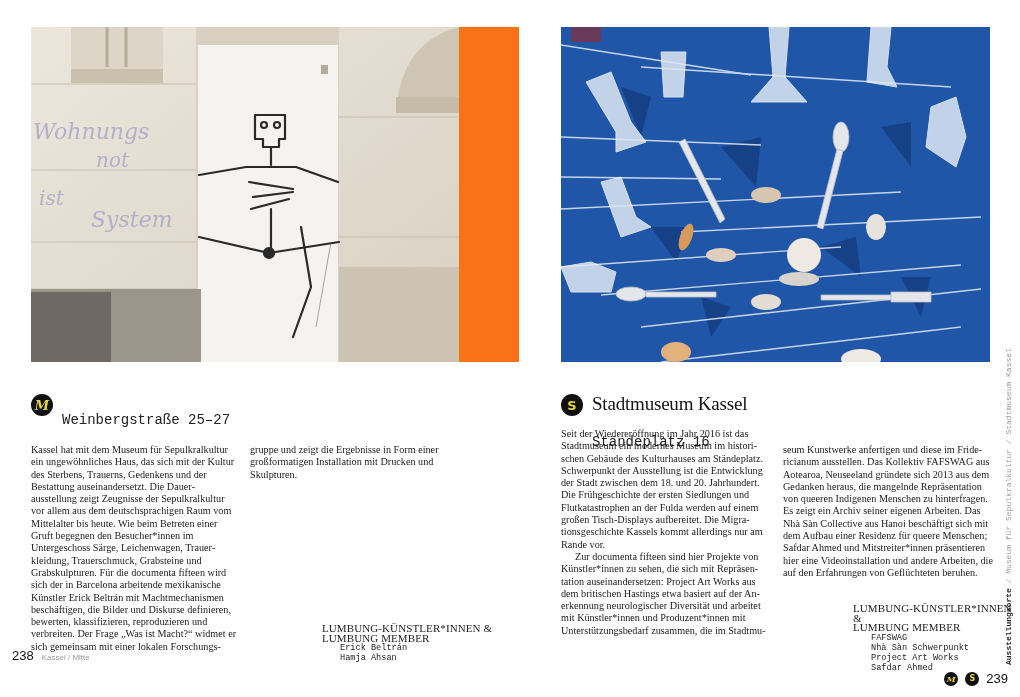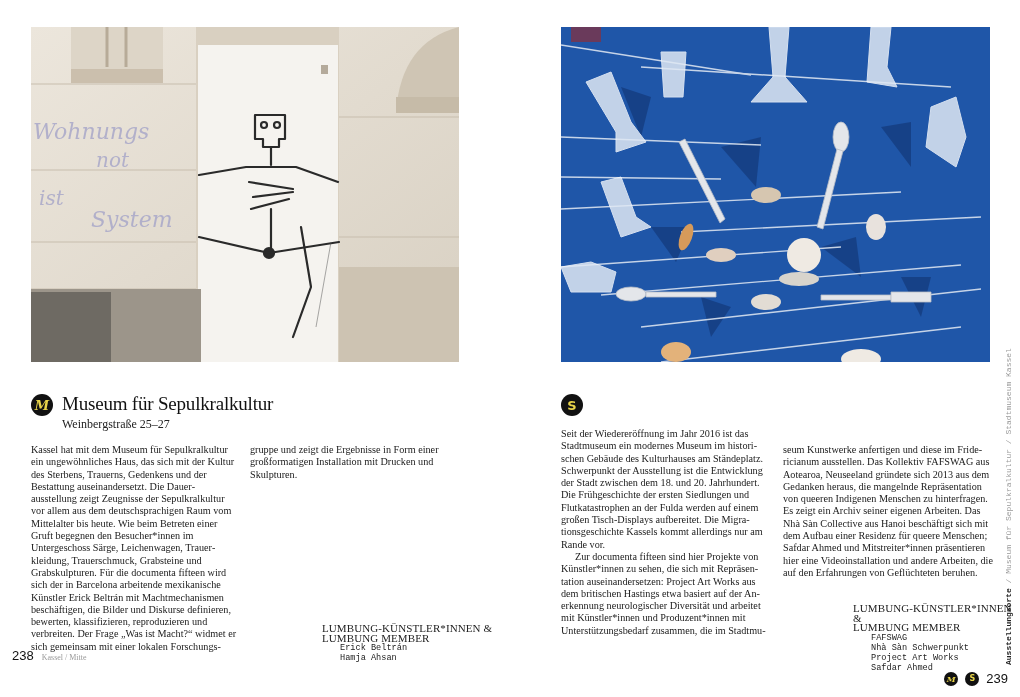--- a/index.html
+++ b/index.html
@@ -4,49 +4,49 @@
 <style>
   * { margin: 0; padding: 0; box-sizing: border-box; }
   html, body { width: 1020px; height: 697px; background: #ffffff; overflow: hidden; }
   body { position: relative; font-family: "Liberation Serif", serif; color: #1a1a1a; }
 
   .page { position: absolute; top: 0; height: 697px; }
   .page-left { left: 0; width: 510px; }
   .page-right { left: 510px; width: 510px; }
 
   .photo { position: absolute; overflow: hidden; }
-  .photo-left { left: 31px; top: 27px; width: 428px; height: 335px; background: #eab308; }
+  .photo-left { left: 31px; top: 27px; width: 488px; height: 335px; background: #f97316; }
   .photo-right { left: 51px; top: 27px; width: 429px; height: 335px; background: #1f56a8; }
 
   .section-head { position: absolute; display: flex; align-items: flex-start; }
   .head-left { left: 31px; top: 393px; }
   .head-right { left: 51px; top: 393px; }
   .logo { width: 22px; height: 22px; border-radius: 50%; background: #111; color: #e8d44a; display: flex; align-items: center; justify-content: center; font-family: "DejaVu Sans", sans-serif; font-size: 13px; font-weight: bold; margin-right: 9px; margin-top: 1px; flex-shrink: 0; }
   .logo-m { font-style: italic; font-family: "DejaVu Serif", serif; }
   .title-block { display: flex; flex-direction: column; }
   .museum-title { font-family: "Liberation Serif", serif; font-size: 19px; line-height: 22px; color: #111; letter-spacing: -0.2px; }
-  .address { font-family: Liberation Serif, serif; font-size: 12px; line-height: 14px; color: #222; margin-top: 2px; }
+  .address { font-family: Liberation Mono, monospace; font-size: 14px; line-height: 14px; color: #222; margin-top: 20px; }
 
   .col { position: absolute; font-family: Liberation Serif, serif; font-size: 10.2px; line-height: 12.3px; color: #1a1a1a; text-align: left; }
   .col p { margin: 0; }
   .col p.indent { text-indent: 14px; }
   .col-l1 { left: 31px; top: 444px; width: 206px; }
   .col-l2 { left: 250px; top: 444px; width: 205px; }
   .col-r1 { left: 51px; top: 428px; width: 210px; }
   .col-r2 { left: 273px; top: 444px; width: 213px; }
 
   .credits { position: absolute; }
   .credits-left { left: 322px; top: 624px; }
   .credits-right { left: 343px; top: 604px; }
   .credits .cap { font-family: "Liberation Serif", serif; font-size: 11px; line-height: 9.5px; letter-spacing: 0.1px; color: #222; }
   .credits .name { font-family: "Liberation Mono", monospace; font-size: 8.6px; line-height: 10px; color: #222; padding-left: 18px; }
 
   .folio-left { position: absolute; left: 12px; top: 648px; display: flex; align-items: baseline; }
   .folio-num { font-family: "Liberation Sans", sans-serif; font-size: 13px; color: #111; }
-  .folio-run { font-family: Liberation Serif, serif; font-size: 8px; color: #999; margin-left: 8px; }
+  .folio-run { font-family: Liberation Sans, sans-serif; font-size: 8px; color: #999; margin-left: 8px; }
 
   .folio-right { position: absolute; right: 12px; top: 671px; display: flex; align-items: center; }
   .mini-logo { width: 14px; height: 14px; border-radius: 50%; background: #111; color: #e8d44a; font-size: 8px; display: flex; align-items: center; justify-content: center; font-family: "DejaVu Sans", sans-serif; font-weight: bold; margin-right: 7px; }
   .mini-logo.m { font-style: italic; font-family: "DejaVu Serif", serif; }
 
   .side-run { position: absolute; right: 5px; top: 375px; width: 12px; height: 290px; }
   .side-run-inner { position: absolute; left: 0; top: 290px; transform-origin: 0 0; transform: rotate(-90deg); white-space: nowrap; font-family: "Liberation Mono", monospace; font-size: 8px; line-height: 12px; color: #999; }
   .side-run-inner .strong { color: #222; font-weight: bold; }
 </style>
 </head>
@@ -110,21 +110,20 @@
       </g>
       <g stroke="#555" stroke-width="1" fill="none" opacity="0.5">
         <path d="M300 215 L285 300"></path>
       </g>
     </svg>
   </div>
 
   <div class="section-head head-left">
     <div class="logo logo-m">M</div>
     <div class="title-block">
-      <div class="museum-title">Museum für Sepulkralkultur</div>
       <div class="address">Weinbergstraße 25–27</div>
     </div>
   </div>
 
   <div class="col col-l1">
     <p>Kassel hat mit dem Museum für Sepulkralkultur ein ungewöhnliches Haus, das sich mit der Kultur des Sterbens, Trauerns, Gedenkens und der Bestattung auseinandersetzt. Die Dauer­ausstellung zeigt Zeugnisse der Sepulkralkultur vor allem aus dem deutschsprachigen Raum vom Mittelalter bis heute. Wie beim Betreten einer Gruft begegnen den Besucher*innen im Untergeschoss Särge, Leichenwagen, Trauer­kleidung, Trauerschmuck, Grabsteine und Grabskulpturen. Für die documenta fifteen wird sich der in Barcelona arbeitende mexikanische Künstler Erick Beltrán mit Machtmechanismen beschäftigen, die Bilder und Diskurse definieren, bewerten, klassifizieren, reproduzieren und verbreiten. Der Frage „Was ist Macht?“ widmet er sich gemeinsam mit einer lokalen Forschungs-</p>
   </div>
   <div class="col col-l2">
     <p>gruppe und zeigt die Ergebnisse in Form einer großformatigen Installation mit Drucken und Skulpturen.</p>
   </div>
@@ -201,20 +200,24 @@
         <ellipse cx="205" cy="275" rx="15" ry="8" fill="#e2dcd4"></ellipse>
         <ellipse cx="115" cy="325" rx="15" ry="10" fill="#e3b27a"></ellipse>
         <ellipse cx="300" cy="332" rx="20" ry="10" fill="#efeae3"></ellipse>
         <rect x="10" y="0" width="30" height="15" fill="#8a2f3a" opacity="0.7"></rect>
       </g>
     </svg>
   </div>
 
   <div class="section-head head-right">
     <div class="logo">S</div>
+    <div class="title-block">
+      <div class="museum-title">Stadtmuseum Kassel</div>
+      <div class="address">Ständeplatz 16</div>
+    </div>
   </div>
 
   <div class="col col-r1">
     <p>Seit der Wiedereröffnung im Jahr 2016 ist das Stadtmuseum ein modernes Museum im histori­schen Gebäude des Kulturhauses am Ständeplatz. Schwerpunkt der Ausstellung ist die Entwicklung der Stadt zwischen dem 18. und 20. Jahrhundert. Die Frühgeschichte der ersten Siedlungen und Flutkatastrophen an der Fulda werden auf einem großen Tisch-Displays aufbereitet. Die Migra­tionsgeschichte Kassels kommt allerdings nur am Rande vor.</p>
     <p class="indent">Zur documenta fifteen sind hier Projekte von Künstler*innen zu sehen, die sich mit Repräsen­tation auseinandersetzen: Project Art Works aus dem britischen Hastings etwa basiert auf der An­erkennung neurologischer Diversität und arbeitet mit Künstler*innen und Produzent*innen mit Unterstützungsbedarf zusammen, die im Stadtmu-</p>
   </div>
   <div class="col col-r2">
     <p>seum Kunstwerke anfertigen und diese im Fride­ricianum ausstellen. Das Kollektiv FAFSWAG aus Aotearoa, Neuseeland gründete sich 2013 aus dem Gedanken heraus, die mangelnde Repräsentation von queeren Indigenen Menschen zu hinterfragen. Es zeigt ein Archiv seiner eigenen Arbeiten. Das Nhà Sàn Collective aus Hanoi beschäftigt sich mit dem Aufbau einer Residenz für queere Menschen; Safdar Ahmed und Mitstreiter*innen präsentieren hier eine Videoinstallation und andere Arbeiten, die auf den Erfahrungen von Geflüchteten beruhen.</p>
   </div>
 

